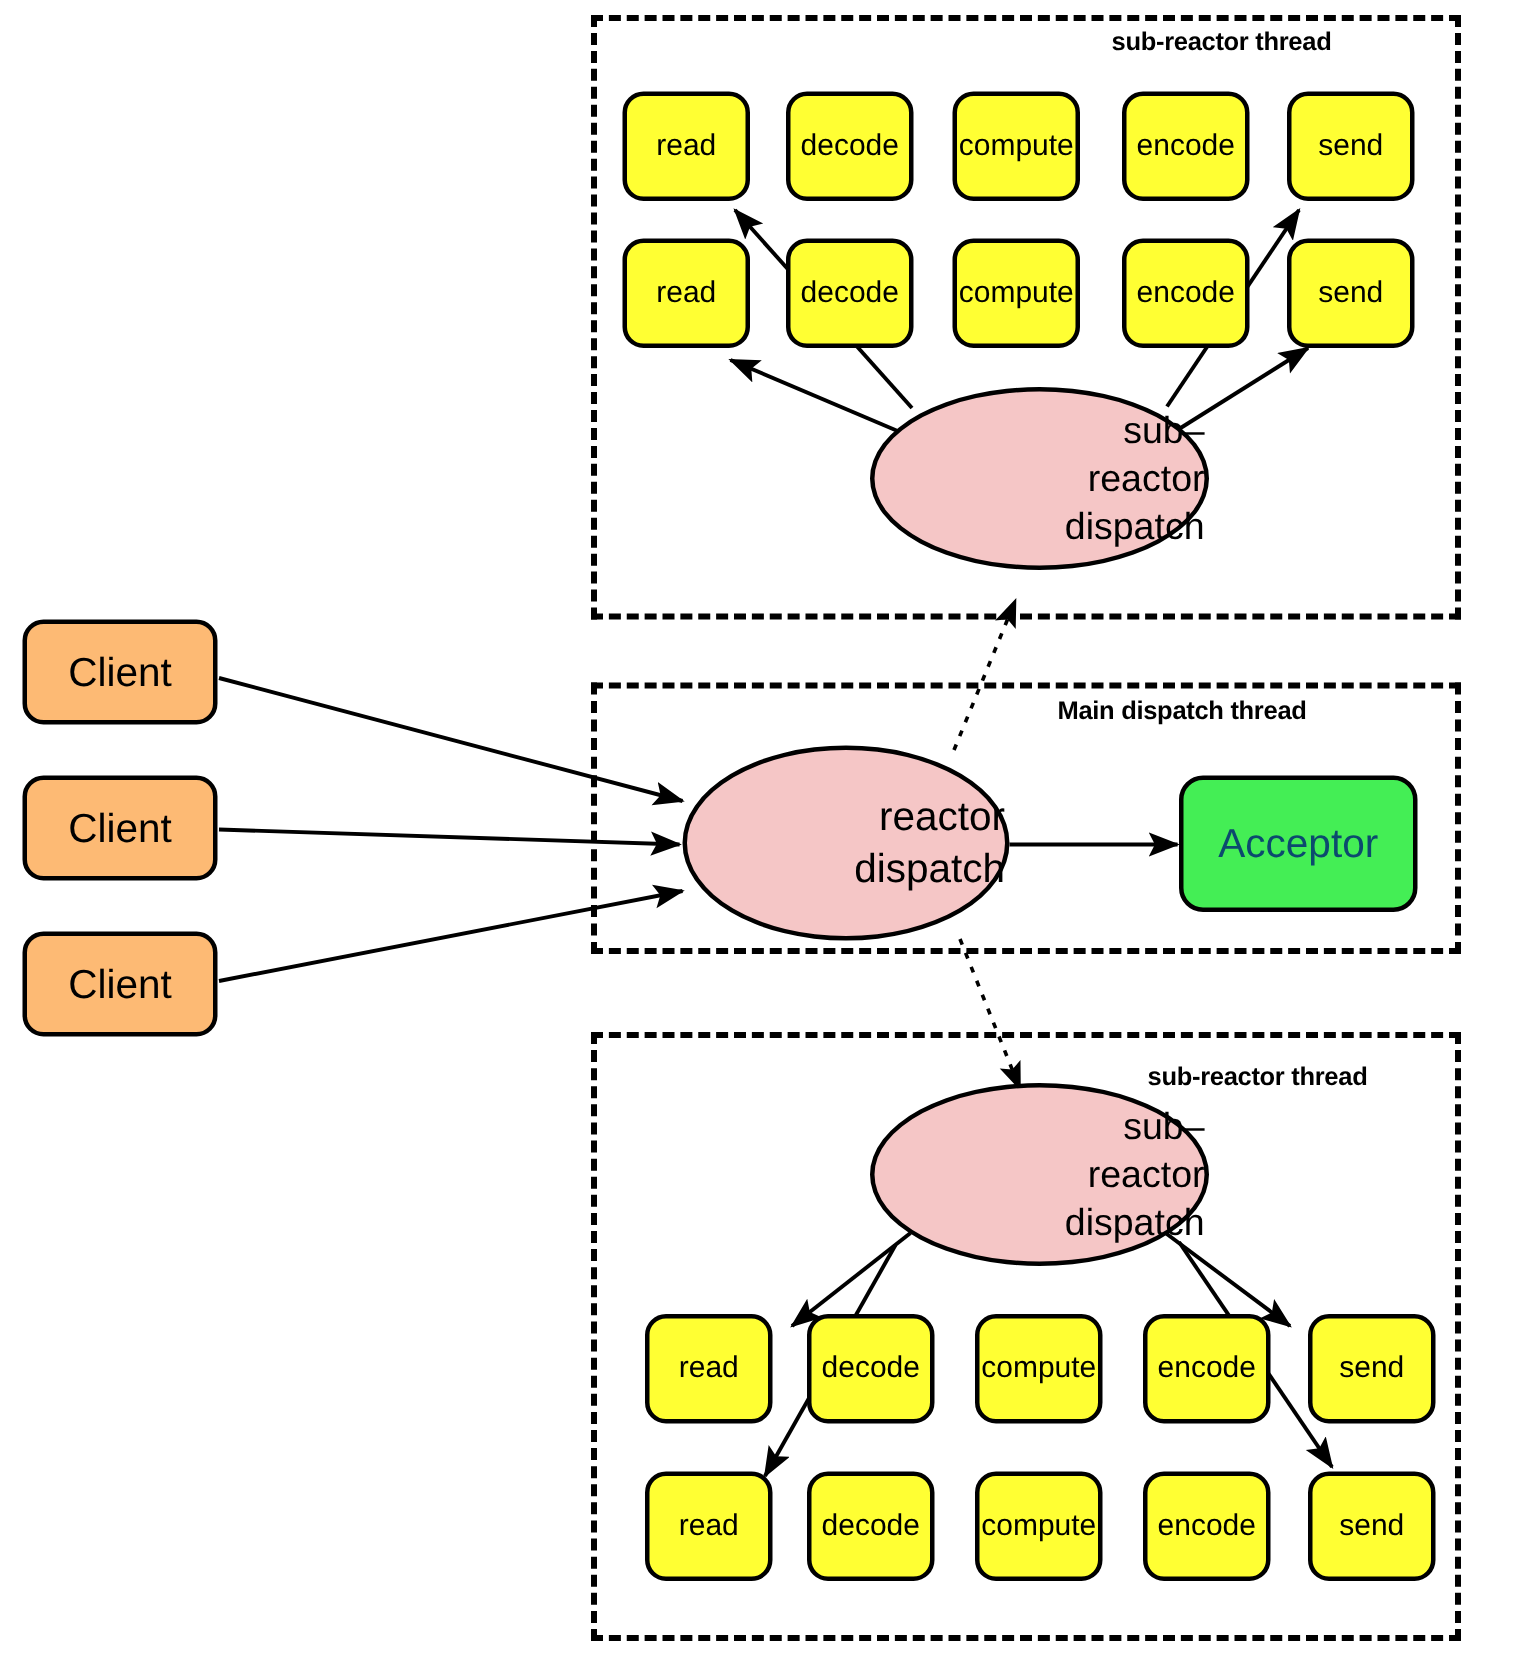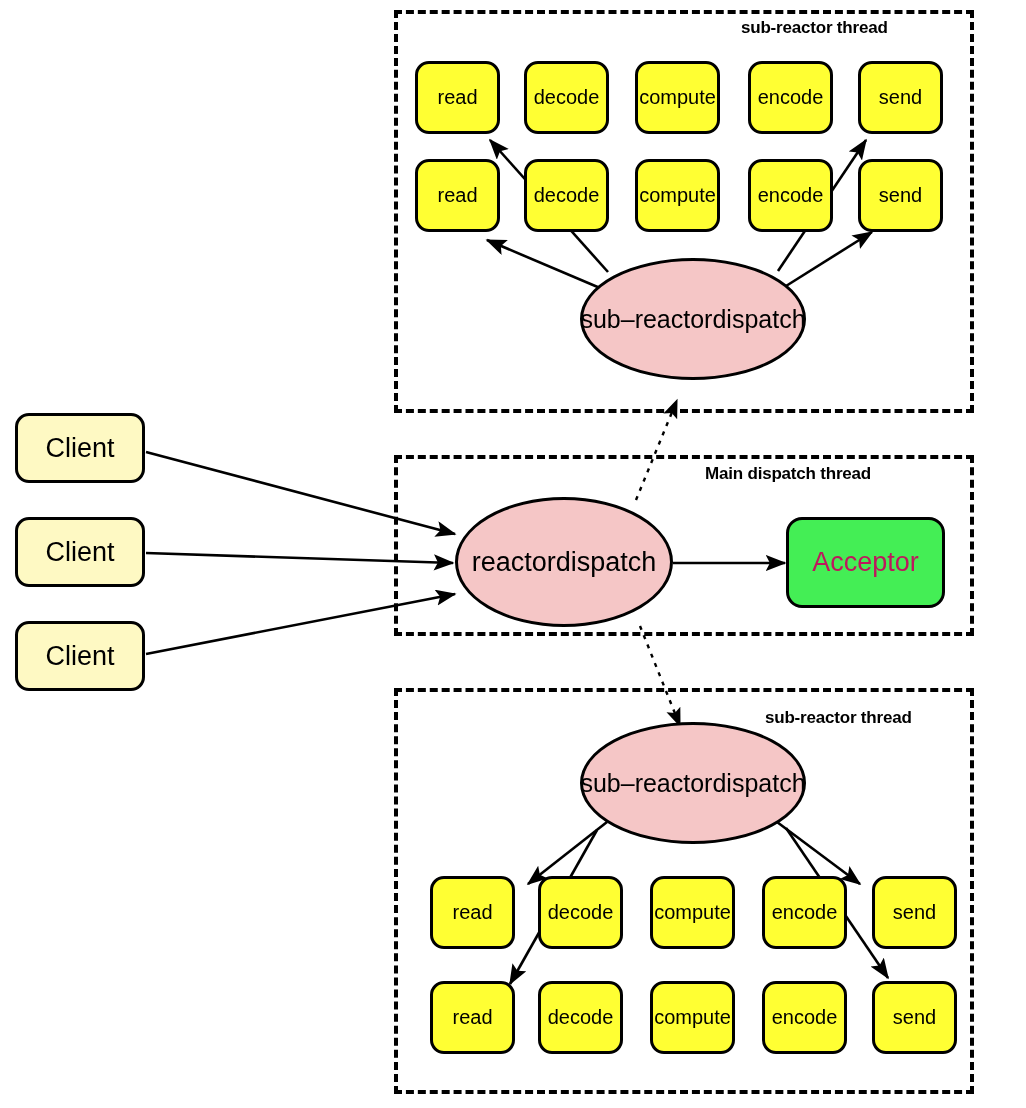--- a/index.html
+++ b/index.html
@@ -50,52 +50,52 @@
     align-items: center;
     justify-content: center;
     font-size: 20px;
     color: #000000;
     box-sizing: border-box;
   }
   .client-box {
     position: absolute;
     width: 130px;
     height: 70px;
-    background: #fef9c3;
+    background: #fdba74;
     border: 3px solid #000000;
     border-radius: 14px;
     display: flex;
     align-items: center;
     justify-content: center;
     font-size: 27px;
     color: #000000;
     box-sizing: border-box;
   }
   .acceptor-box {
     position: absolute;
     width: 159px;
     height: 91px;
     background: #44ee55;
     border: 3px solid #000000;
     border-radius: 16px;
     display: flex;
     align-items: center;
     justify-content: center;
     font-size: 27px;
-    color: #be185d;
+    color: #0c4a6e;
     box-sizing: border-box;
   }
   .ellipse {
     position: absolute;
     background: #f5c6c6;
     border: 3px solid #000000;
     border-radius: 50%;
     display: flex;
-    flex-direction: row;
-    align-items: center;
+    flex-direction: column;
+    align-items: flex-end;
     justify-content: center;
     color: #000000;
     box-sizing: border-box;
     text-align: center;
   }
   .ellipse span { display: block; line-height: 1.28; }
   .ellipse-sub { width: 226px; height: 122px; font-size: 25px; }
   .ellipse-main { width: 218px; height: 130px; font-size: 27px; }
 </style>
 </head>

